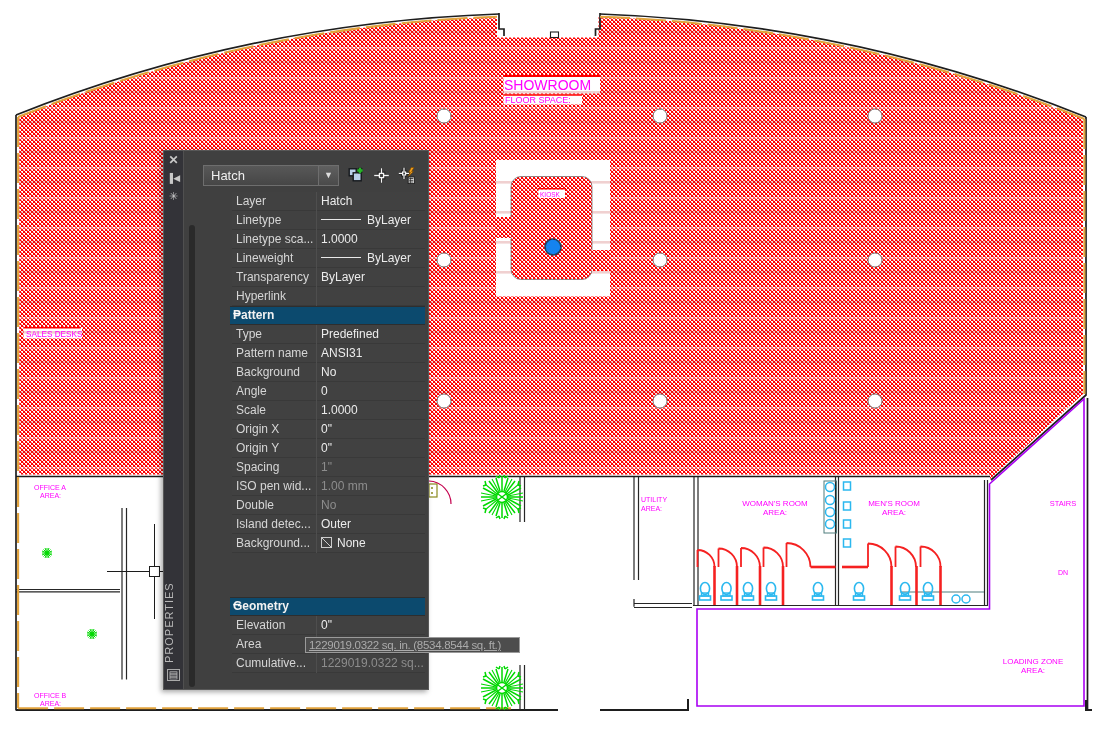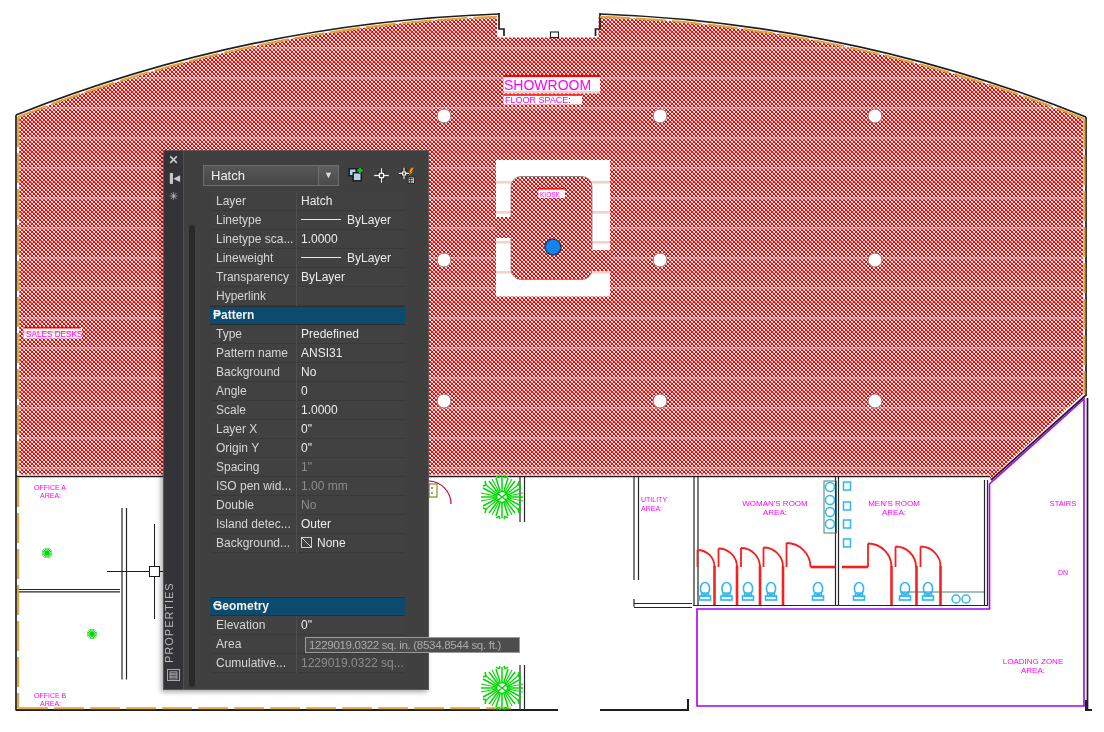--- a/index.html
+++ b/index.html
@@ -4,33 +4,33 @@
 <style>
 html,body{margin:0;padding:0;}
 body{width:1104px;height:732px;overflow:hidden;background:#fff;font-family:"Liberation Sans", sans-serif;position:relative;}
 #draw{position:absolute;left:0;top:0;}
 .cad{font-family:"Liberation Sans", sans-serif;fill:#ff00ff;}
 
 #pal{position:absolute;left:163px;top:150px;width:266px;height:540px;background:#404040;border:1px solid #585858;box-sizing:border-box;box-shadow:-2px 2px 5px rgba(0,0,0,0.35);}
 #strip{position:absolute;left:0;top:0;width:19px;height:538px;background:#333338;border-right:1px solid #505050;}
 #strip .si{position:absolute;left:2px;width:15px;height:15px;color:#c8c8c8;font-size:12px;text-align:center;line-height:15px;}
 #vtxt{position:absolute;left:-1px;top:512px;width:18px;color:#b9b9b9;font-size:11px;letter-spacing:1px;transform:rotate(-90deg);transform-origin:0 0;white-space:nowrap;}
-#rows{position:absolute;left:48px;top:41px;width:193px;}
+#rows{position:absolute;left:68px;top:41px;width:193px;}
 .row{position:relative;height:19px;box-sizing:border-box;border-bottom:1px solid #393939;background:#414141;}
 .lab{position:absolute;left:4px;top:0;width:80px;height:19px;line-height:18px;font-size:12px;color:#d6d6d6;overflow:hidden;white-space:nowrap;}
 .val{position:absolute;left:84px;top:0;right:0;height:19px;line-height:18px;font-size:12px;color:#ececec;border-left:1px solid #4e4e4e;padding-left:4px;box-sizing:border-box;white-space:nowrap;overflow:hidden;}
 .dim{color:#8d8d8d;}
 .hdr{position:relative;height:17px;background:#0c4a6e;border-top:1px solid #2e2e2e;border-bottom:1px solid #2e2e2e;color:#f2f2f2;font-size:12px;font-weight:bold;line-height:16px;}
 .hdr span{position:absolute;left:3px;}
 .hdr .mm{position:absolute;right:7px;font-weight:bold;font-size:14px;top:-2px;color:#fff;}
 #thumb{position:absolute;left:25px;top:74px;width:6px;height:462px;background:#2a2a2a;border-radius:3px;}
 #combo{position:absolute;left:39px;top:14px;width:136px;height:21px;background:linear-gradient(#585858,#464646);border:1px solid #6e6e6e;box-sizing:border-box;color:#f0f0f0;font-size:13px;line-height:19px;padding-left:7px;}
 #combo .arr{position:absolute;right:0;top:0;width:19px;height:19px;background:linear-gradient(#606060,#4a4a4a);border-left:1px solid #6e6e6e;color:#ddd;font-size:9px;text-align:center;line-height:19px;}
 .tbicon{position:absolute;top:16px;width:17px;height:17px;}
-#tip{position:absolute;left:305px;top:637px;width:215px;height:16px;background:#4d4d4d;border:1px solid #9a9a9a;box-sizing:border-box;color:#ababab;font-size:11.5px;line-height:14px;padding-left:3px;letter-spacing:-0.3px;white-space:nowrap;z-index:9;}
+#tip{position:absolute;left:305px;top:637px;width:215px;height:16px;background:#4d4d4d;border:1px solid #9a9a9a;box-sizing:border-box;color:#ababab;font-size:11.5px;line-height:14px;padding-left:3px;letter-spacing:-0.3px;white-space:nowrap;z-index:9;text-decoration:underline;}
 .lw{display:inline-block;width:40px;height:1px;background:#e8e8e8;vertical-align:middle;margin-right:6px;margin-top:-2px;}
 </style>
 </head>
 <body>
 <svg id="draw" width="1104" height="732" viewBox="0 0 1104 732">
 <defs>
 <pattern id="hz" width="4" height="4" patternUnits="userSpaceOnUse">
 <rect width="4" height="4" fill="#ffffff"></rect>
 <g fill="#ff0000" shape-rendering="crispEdges">
 <rect x="0" y="0" width="1" height="1"></rect>
@@ -311,21 +311,21 @@
       </div>
 <div class="row">
         <div class="lab">Angle</div>
         <div class="val">0</div>
       </div>
 <div class="row">
         <div class="lab">Scale</div>
         <div class="val">1.0000</div>
       </div>
 <div class="row">
-        <div class="lab">Layer X</div>
+        <div class="lab">Origin X</div>
         <div class="val">0"</div>
       </div>
 <div class="row">
         <div class="lab">Origin Y</div>
         <div class="val">0"</div>
       </div>
 <div class="row">
         <div class="lab">Spacing</div>
         <div class="val dim">1"</div>
       </div>

